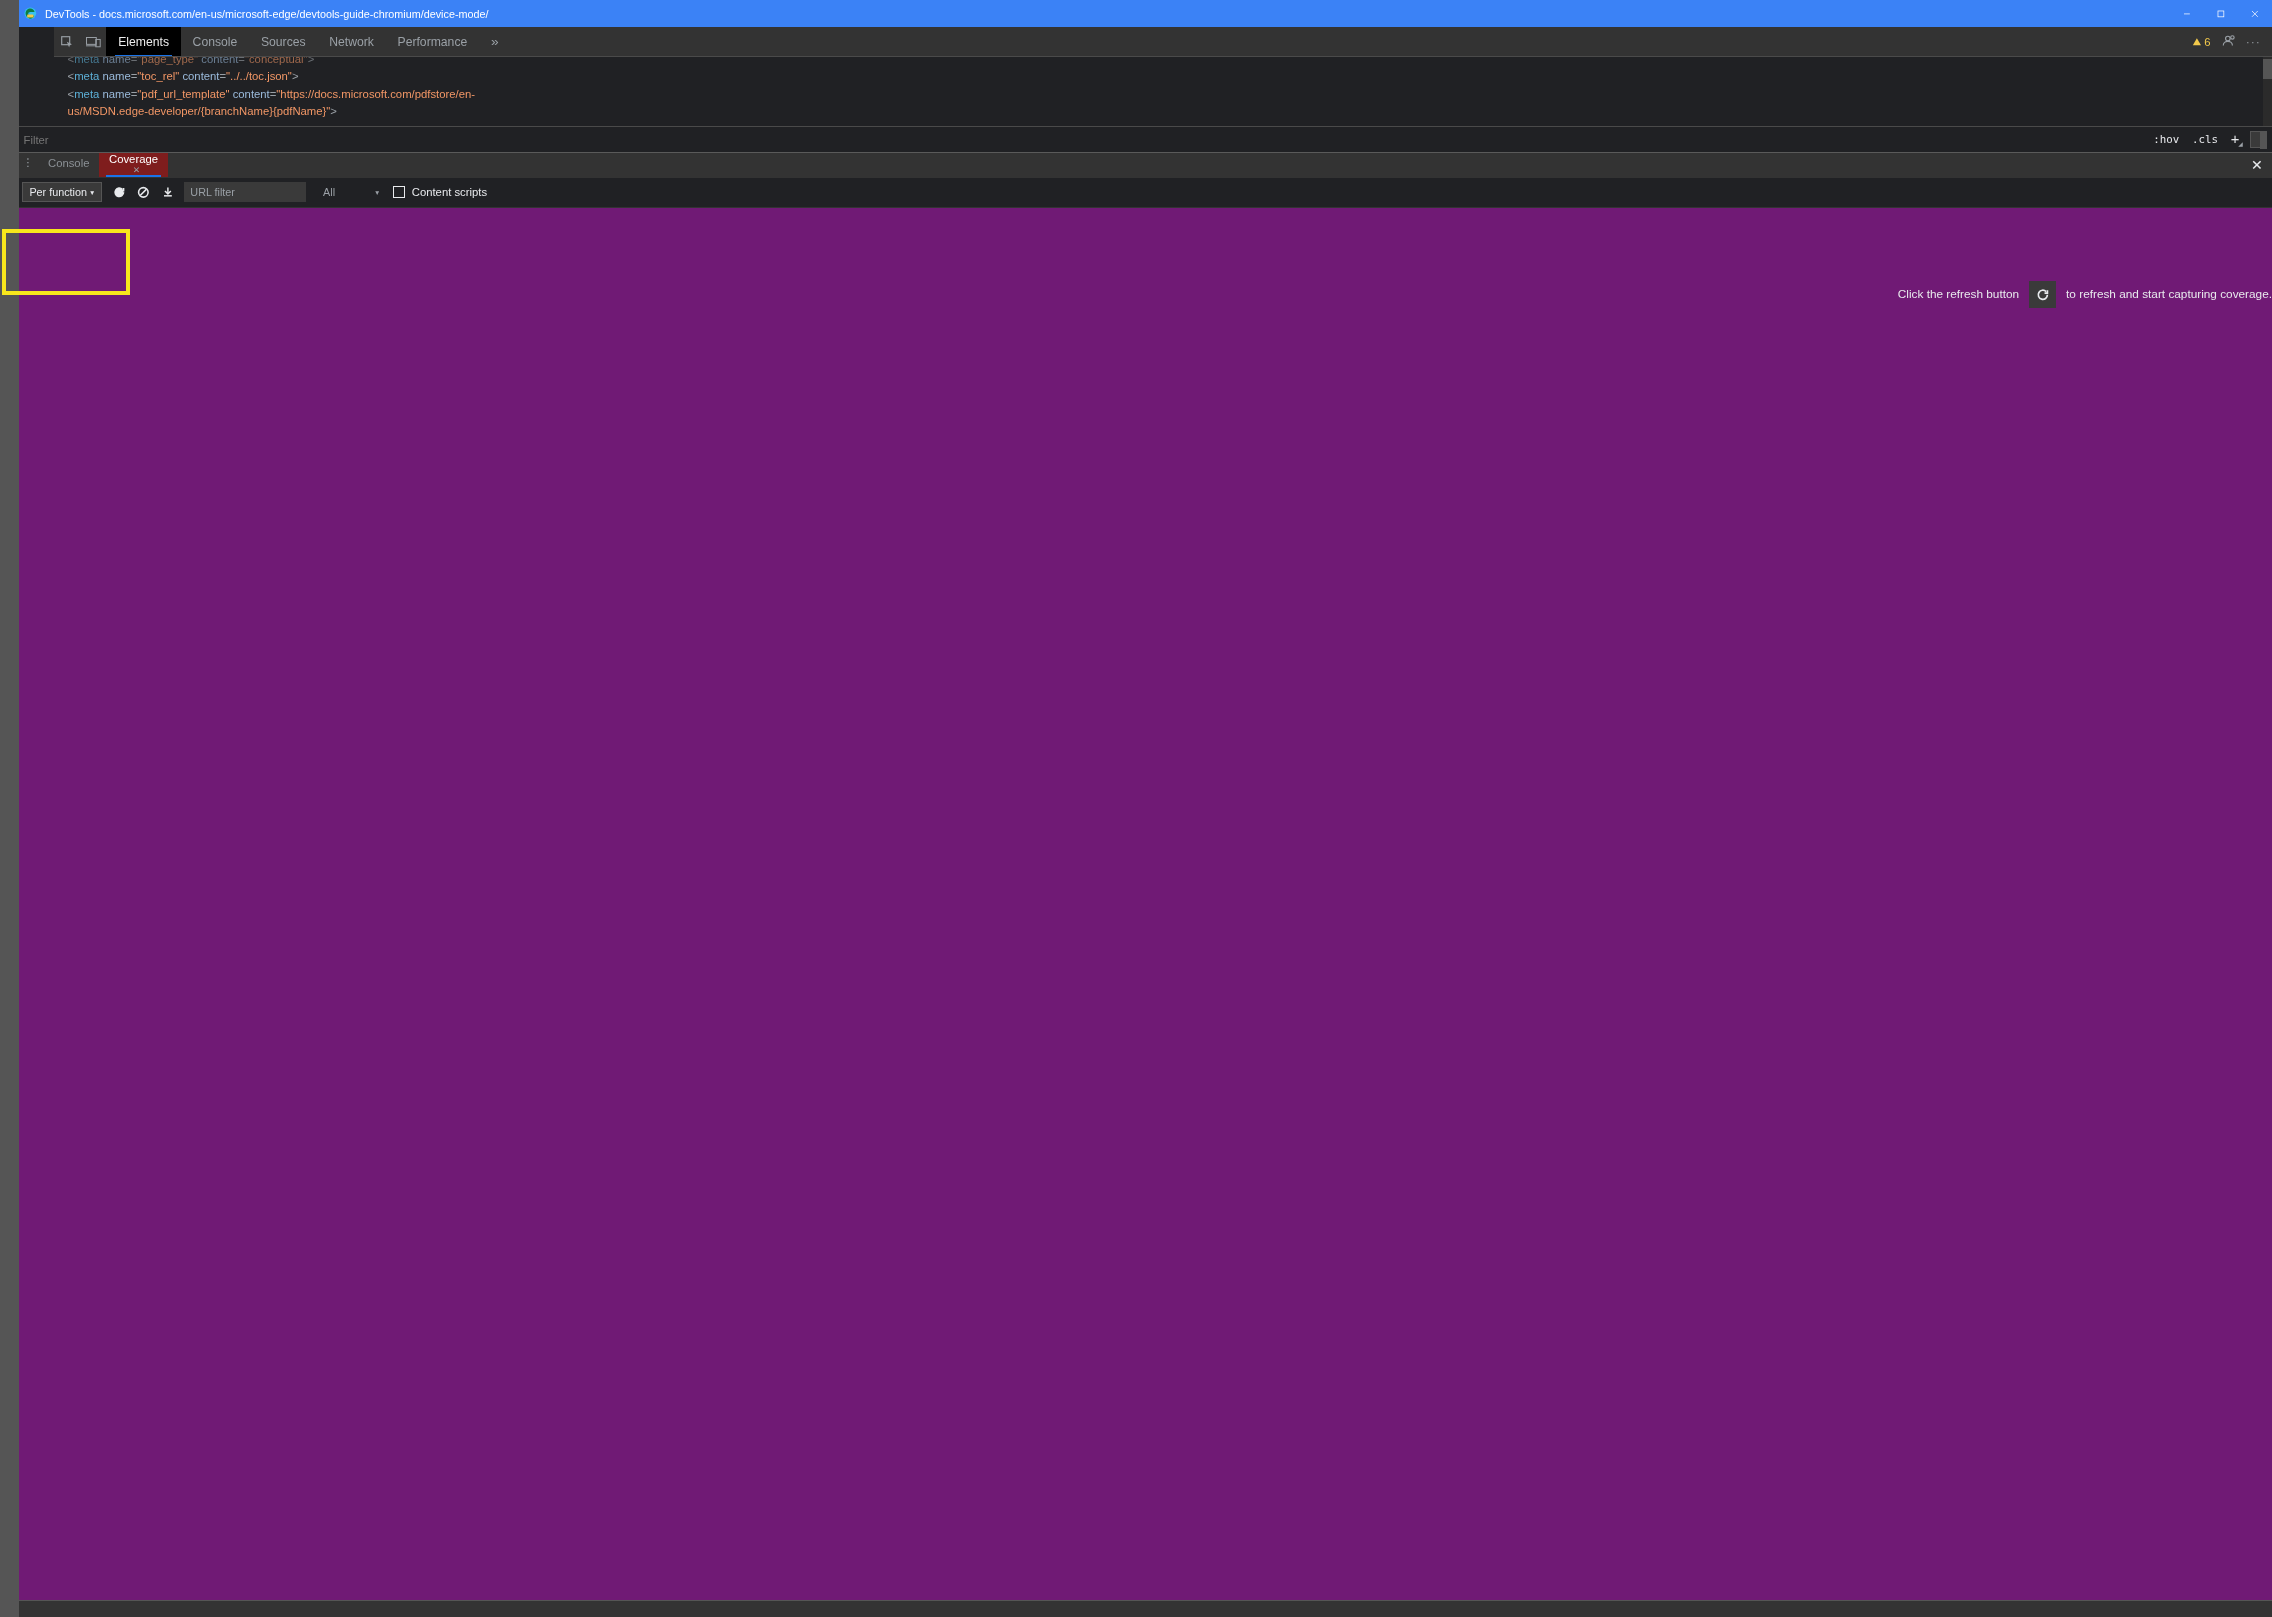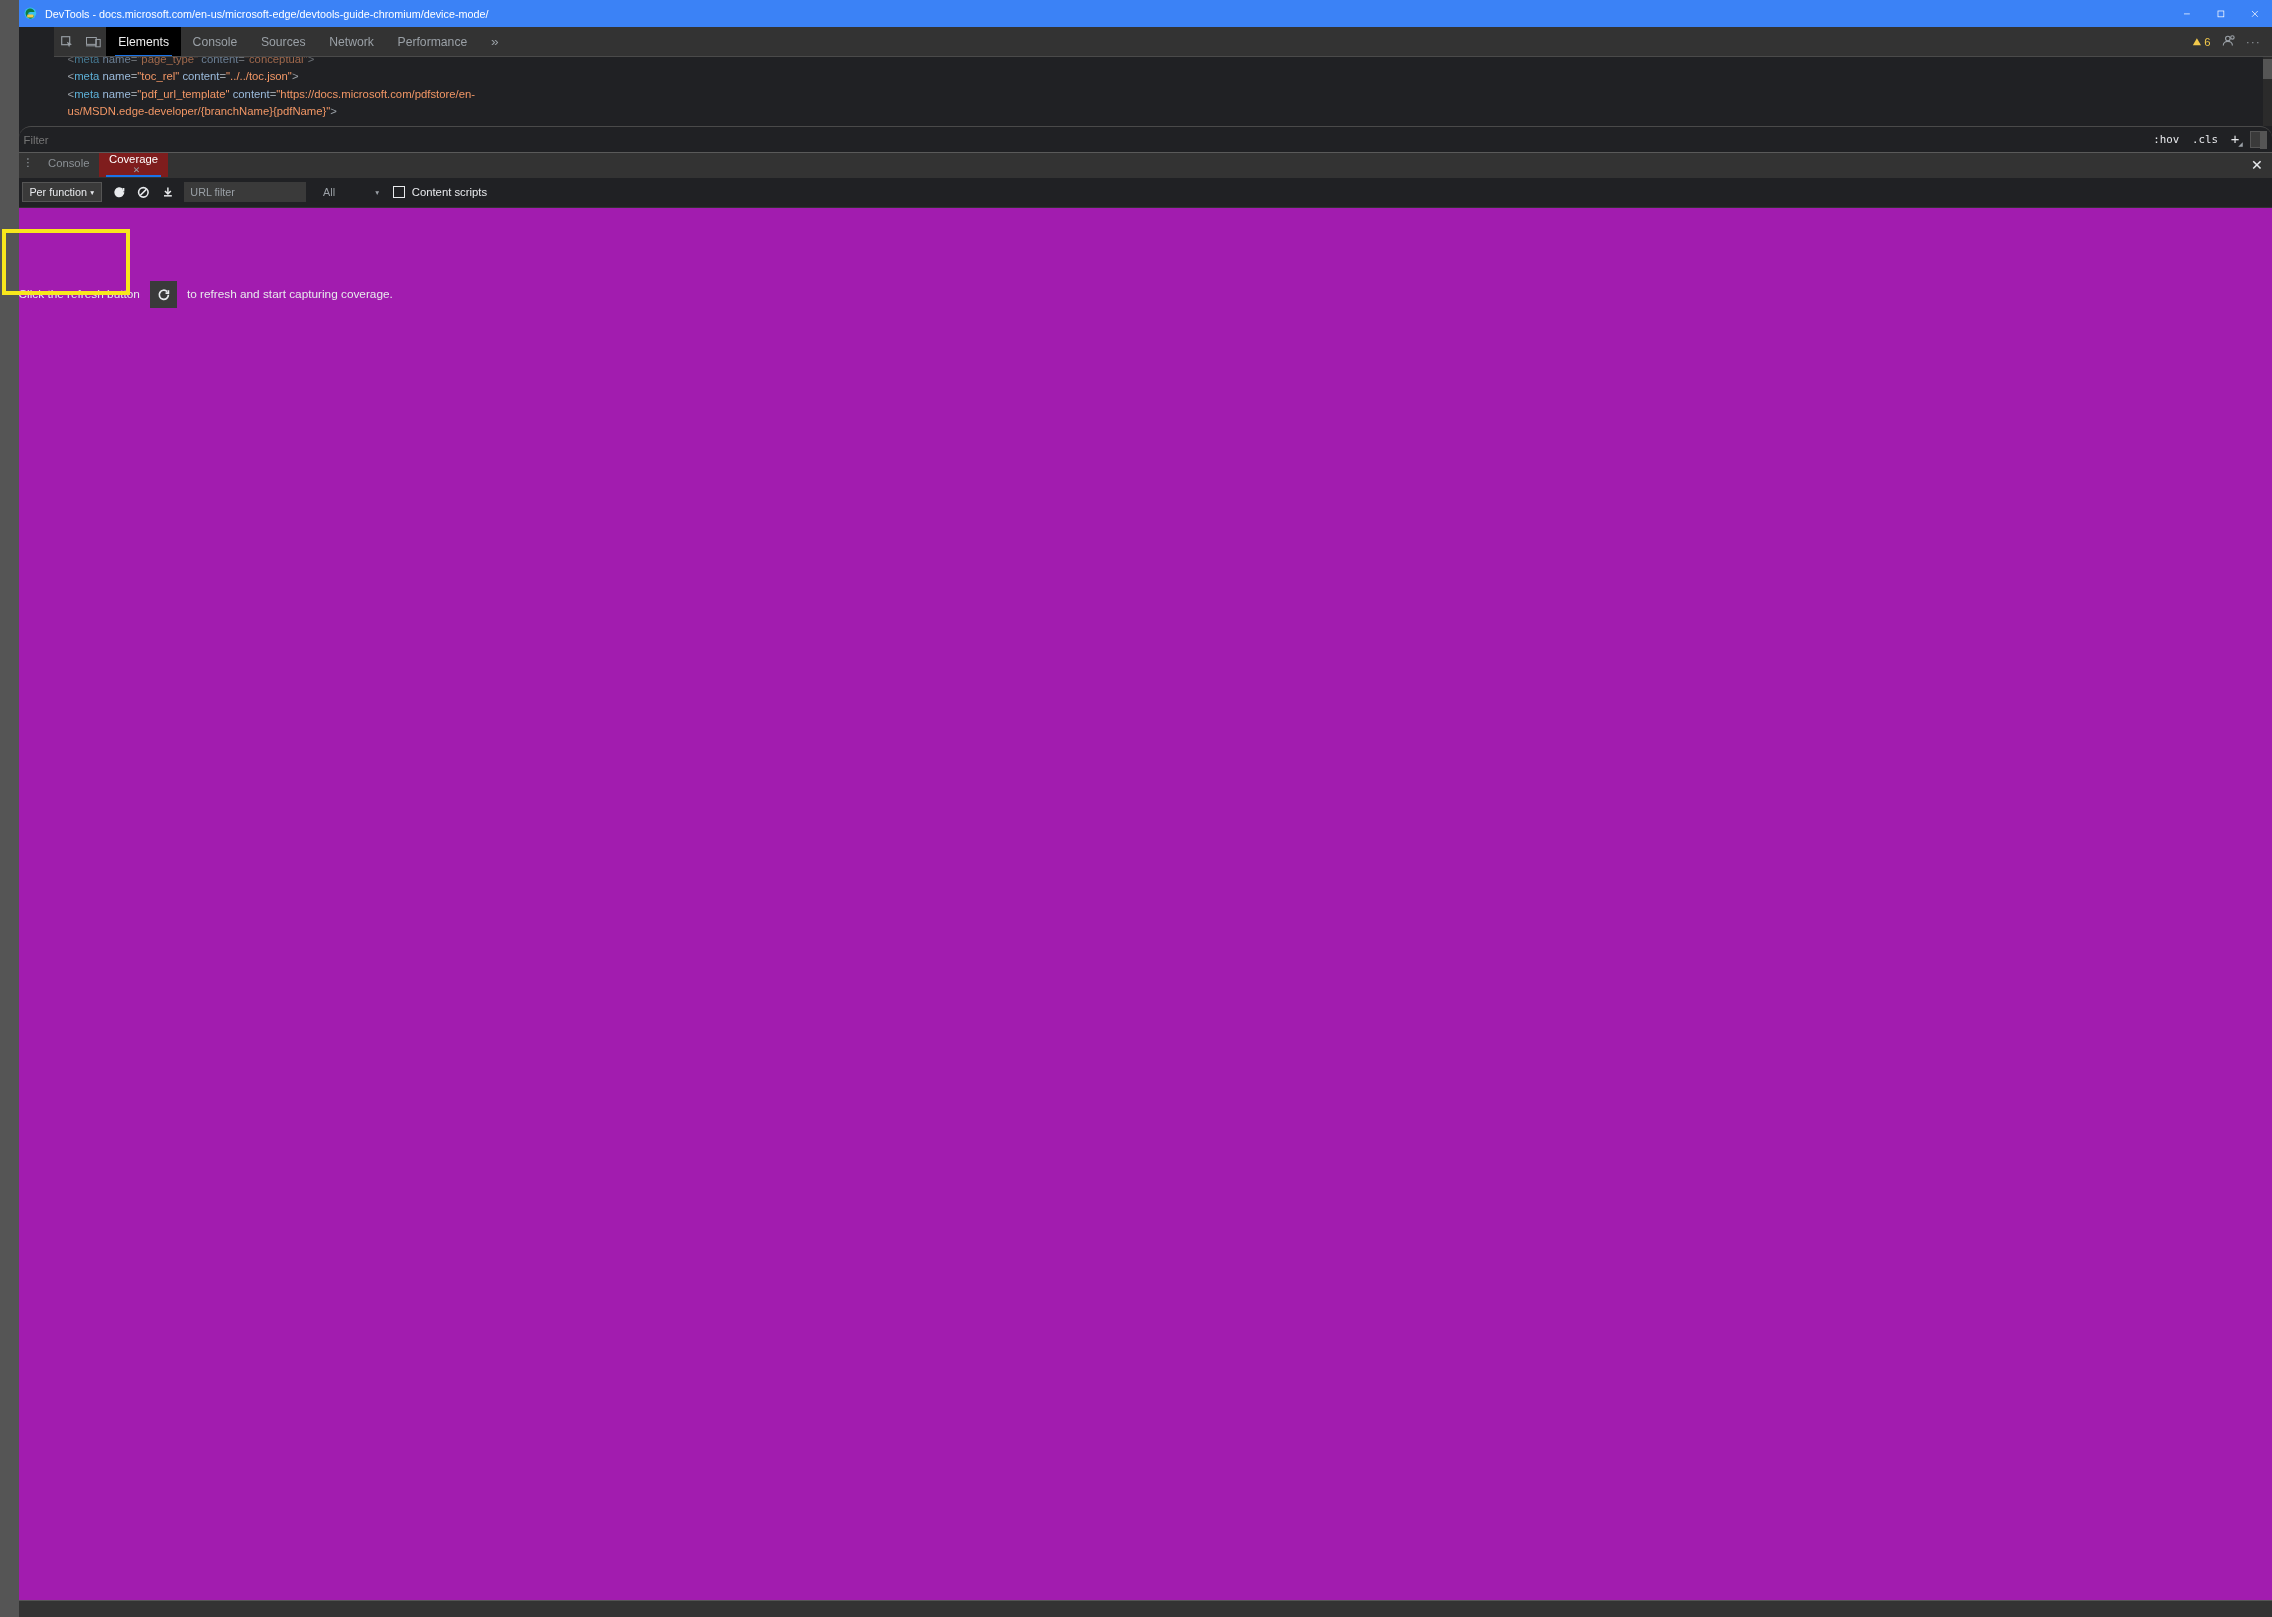--- a/index.html
+++ b/index.html
@@ -41,21 +41,21 @@
   
   .crumbs { height:20.6px; background:#333333; display:flex; align-items:stretch; border-top:0.5px solid #4a4a4a; font-size:10.8px; }
   .crumb { padding:0 9.8px; display:flex; align-items:center; color:#5db0d7; }
   .crumb.active { background:#202124; }
   
   .subtabs { height:28px; background:#333333; display:flex; align-items:stretch; border-top:0.5px solid #4a4a4a;}
   .subtab { padding:0 12.7px; display:flex; align-items:center; color:#9aa0a6; font-size:11.8px; position:relative; }
   .subtab.active { background:#000; color:#fff;}
   .subtab.active::after { content:""; position:absolute; left:7.8px; right:7.8px; bottom:0; height:1.5px; background:#1a73e8;}
   
-  .filterrow { height:26.4px; background:#202124; display:flex; align-items:center; border-top:0.5px solid #4a4a4a; padding:0 4.9px 0 4.9px;border-radius:12px;}
+  .filterrow { height:26.4px; background:#202124; display:flex; align-items:center; border-top:0.5px solid #4a4a4a; padding:0 4.9px 0 4.9px;}
   .filterrow input { background:transparent; border:none; color:#9aa0a6; font-size:11.3px; outline:none; width:274px; }
   .filterrow .spacer { flex:1; }
   .filterrow .mono { font-family: Consolas, monospace; font-size:10.8px; color:#e8eaed; margin-right:12.7px;}
   .filterrow .plus { font-size:14.7px; color:#e8eaed; margin-right:2.9px; position:relative; top:-0.5px;}
   .filterrow .tick { font-size:5.9px; color:#9aa0a6; position:relative; top:4.9px; left:-3.9px;}
   .filterrow .scrollbox{ width:17.6px; height:17.6px; background:#3a3a3a; margin-left:2.9px; border:0.5px solid #555; position:relative;}
   .filterrow .scrollbox::after{ content:""; position:absolute; top:-0.5px; right:-0.5px; width:6.9px; height:18px; background:#555;}
   
   .drawertabs { height:24.5px; background:#333333; display:flex; align-items:stretch; border-top:0.5px solid #5a5a5a; position:relative;}
   .drawertabs .draghandle { width:19.6px; display:flex; align-items:center; justify-content:center; color:#9aa0a6; font-size:10.8px; overflow:hidden; height:18.6px; letter-spacing:1px;}
@@ -73,21 +73,21 @@
   .dropdown { background:#3a3a3a; height:19.6px; padding:0 5.9px; display:flex; align-items:center; gap:2px; color:#e8eaed; font-size:10.8px; border:0.5px solid #555;}
   .dropdown .tri { font-size:6.4px; }
   .cicon { width:15.7px; height:15.7px; display:flex; align-items:center; justify-content:center;}
   .cicon svg { stroke:#e8eaed; fill:#e8eaed; }
   .urlfilter { background:#3a3a3a; height:19.6px; width:122px; padding:0 5.9px; display:flex; align-items:center; color:#9aa0a6; font-size:10.8px;}
   .alldrop { height:19.6px; min-width:69px; padding:0 3.9px 0 7.8px; display:flex; align-items:center; justify-content:space-between; color:#9aa0a6; font-size:10.8px; }
   .alldrop .tri { font-size:6.4px; color:#9aa0a6; }
   .checklabel { display:flex; align-items:center; gap:6.9px; color:#e8eaed; font-size:11.3px; }
   .checkbox { width:11.8px; height:11.8px; border:1.2px solid #e8eaed; }
   
-  .covbody { flex:1; background:#a21caf; display:flex; align-items:flex-start; justify-content:flex-start; padding-top:73px; font-size:11.8px; color:#e8eaed;}
+  .covbody { flex:1; background:#701a75; display:flex; align-items:flex-start; justify-content:flex-end; padding-top:73px; font-size:11.8px; color:#e8eaed;}
   .covmsg { display:flex; align-items:center; gap:9.8px;}
   .refreshbox { width:27.4px; height:27.4px; background:#3a3a3a; display:flex; align-items:center; justify-content:center;}
   .refreshbox svg { stroke:#e8eaed; fill:none; stroke-width:3;}
   
   .bottomstrip { height:16.7px; background:#333333; border-top:0.5px solid #555;}
 </style>
 </head>
 <body>
 
 <div class="window">

